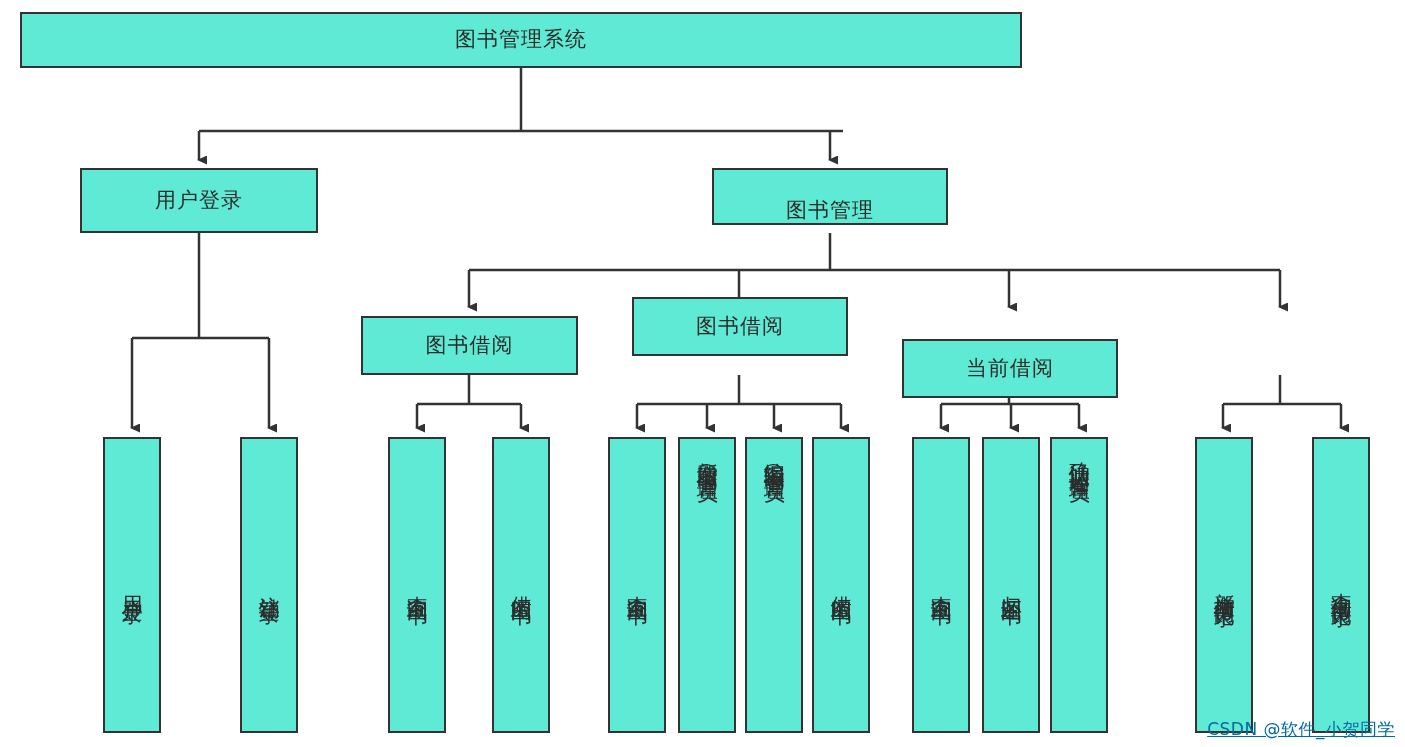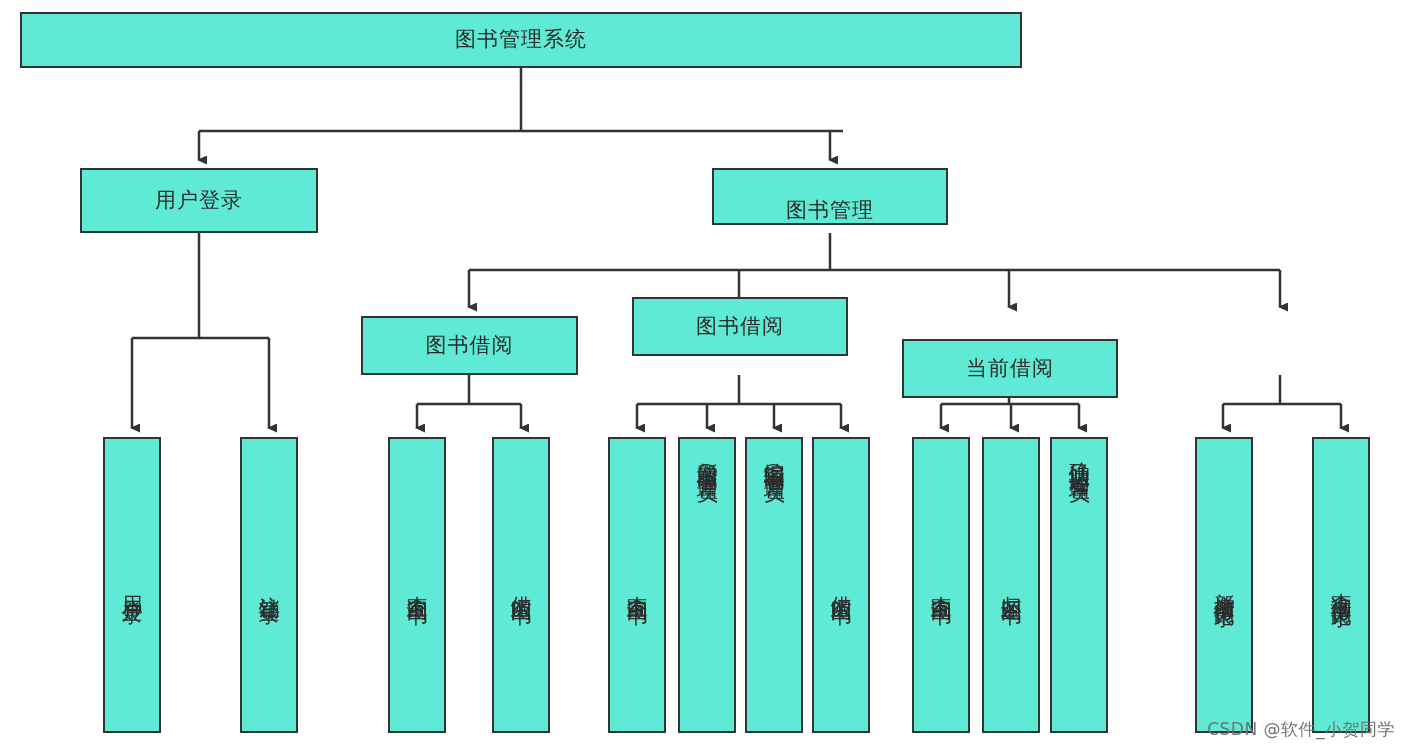--- a/index.html
+++ b/index.html
@@ -42,23 +42,24 @@
   .node.v > span{
     writing-mode:vertical-rl;
     text-orientation:upright;
     display:block;
   }
   .watermark{
     position:absolute;
     right:10px;
     bottom:6px;
     font-size:17px;
-    color:#737373;
+    color:#0369a1;
     white-space:nowrap;
     letter-spacing:0.5px;
+    text-decoration:underline;
   }
 </style>
 </head>
 <body>
 
 <div id="stage">
 
   <svg id="wires" viewBox="0 0 1405 747">
     <defs>
       <marker id="arr" markerWidth="10" markerHeight="10" refX="4.5" refY="8" orient="auto" markerUnits="userSpaceOnUse">

